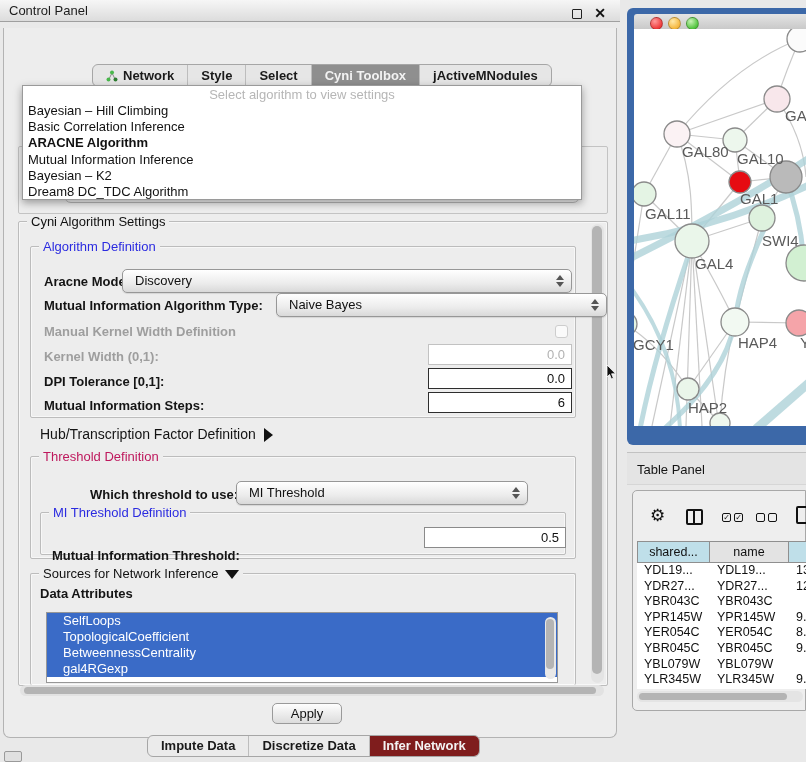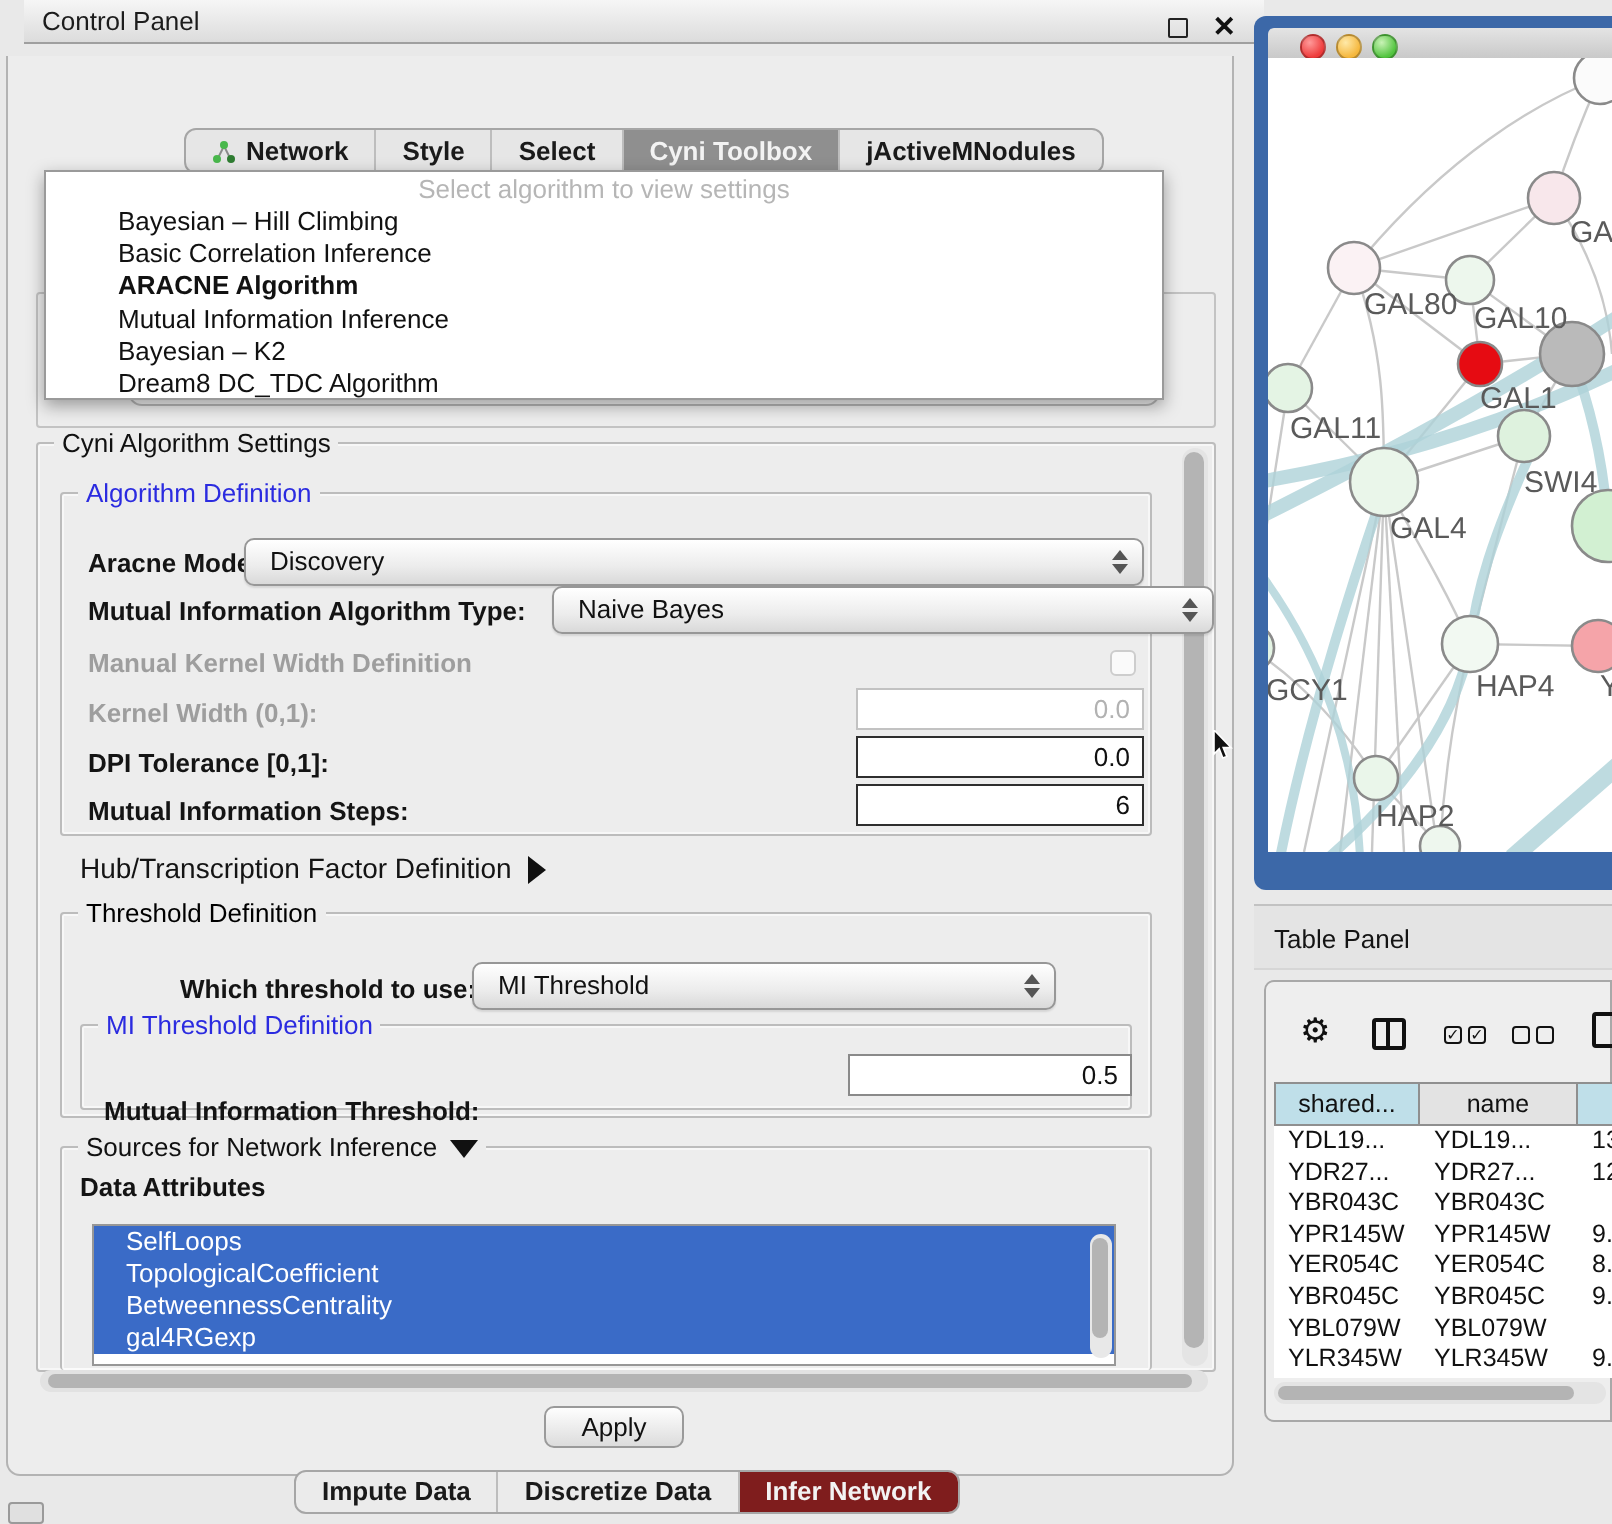--- a/index.html
+++ b/index.html
@@ -1,20 +1,20 @@
 <!DOCTYPE html>
 <html><head>
 <meta charset="utf-8">
 <style>
   * { margin:0; padding:0; box-sizing:border-box; }
   html,body { width:806px; height:762px; font-family:"Liberation Sans",sans-serif; }
   .screen { position:relative; width:806px; height:762px; background:#e9e9e9; overflow:hidden; }
 
   
-  .cw-title { position:absolute; left:12px; top:0; width:620px; height:22px;
+  .cw-title { position:absolute; left:0; top:0; width:620px; height:22px;
     background:linear-gradient(#f6f6f6,#dcdcdc); border-bottom:1px solid #9f9f9f;
     display:flex; align-items:center; }
   .cw-title-text { font-size:13px; color:#1c1c1c; padding-left:9px; }
   .wb-float { position:absolute; right:38px; top:9px; width:10px; height:10px; border:1.5px solid #222; border-radius:1px; cursor:pointer; }
   .wb-close { position:absolute; right:14px; top:5px; font-size:14px; font-weight:bold; color:#111; cursor:pointer; }
   .cw-body { position:absolute; left:3px; top:28px; width:614px; height:710px;
     background:#ededed; border:1px solid #b3b3b3; border-top:none; border-radius:0 0 7px 7px; }
 
   
   .tabbar { position:absolute; left:88px; top:36px; height:23px; display:flex;
@@ -22,37 +22,37 @@
   .tab { font-size:13px; font-weight:bold; color:#1a1a1a; line-height:21px; padding:0 13px;
     border-left:1px solid #bdbdbd; cursor:pointer; display:flex; align-items:center; gap:5px; }
   .tab:first-child { border-left:none; }
   .tab.sel { background:#8f8f8f; color:#f3f3f3; }
   .net-ico { width:12px; height:12px; display:inline-block; }
 
   
   .popup { position:absolute; left:18px; top:57px; width:560px; height:115px; background:#fff;
     border:1px solid #9a9a9a; box-shadow:0 3px 8px rgba(0,0,0,.35); z-index:40; }
   .popup-ph { text-align:center; color:#b6b6b6; font-size:13px; height:17px; line-height:17px; }
-  .dd-item { font-size:13px; color:#111; line-height:16.2px; padding-left:5px; cursor:pointer; white-space:nowrap;margin-left:31px; }
+  .dd-item { font-size:13px; color:#111; line-height:16.2px; padding-left:5px; cursor:pointer; white-space:nowrap; }
   .dd-item.sel { font-weight:bold; }
 
   
   .ghost-gb { position:absolute; left:14px; top:118px; width:590px; height:68px;
     border:1px solid #c3c3c3; border-radius:2px; z-index:1; }
   .ghost-combo { position:absolute; left:60px; top:148px; width:516px; height:27px;
     border:1px solid #b8b8b8; border-radius:7px; background:#f3f3f3; z-index:2;
     font-size:13px; color:#b3b3b3; line-height:25px; padding-left:14px; }
 
   
   .gb { position:absolute; border:1px solid #bcbcbc; border-radius:2px;
     box-shadow:inset 0 0 0 1px rgba(255,255,255,.55); }
   .gb-label { position:absolute; top:-8px; left:8px; background:#ededed; padding:0 4px;
     font-size:13px; color:#111; white-space:nowrap; }
   .gb-label.blue { color:#2b2be0; }
-  .gb-label.green { color:#000000; }
+  .gb-label.green { color:#be185d; }
 
   .lbl { position:absolute; font-size:13px; font-weight:bold; color:#141414; white-space:nowrap; }
   .lbl.dis { color:#9e9e9e; }
   .plain { font-weight:normal; font-size:14px; }
 
   
   .combo { position:absolute; height:24px; border:1px solid #979797; border-radius:5px;
     background:linear-gradient(#ffffff,#ececec 60%,#d9d9d9); font-size:13px; color:#111;
     line-height:22px; padding-left:12px; cursor:pointer; box-shadow:0 1px 1px rgba(0,0,0,.1); }
   .combo .spin { position:absolute; right:7px; top:4px; width:9px; height:14px; }

